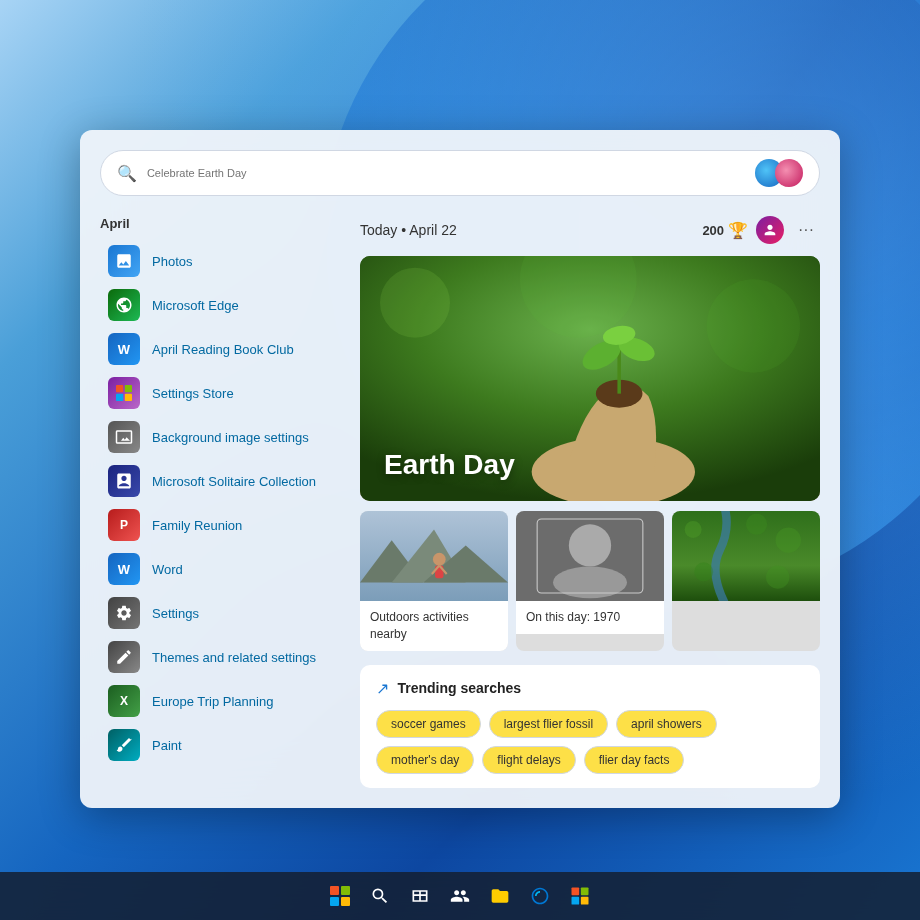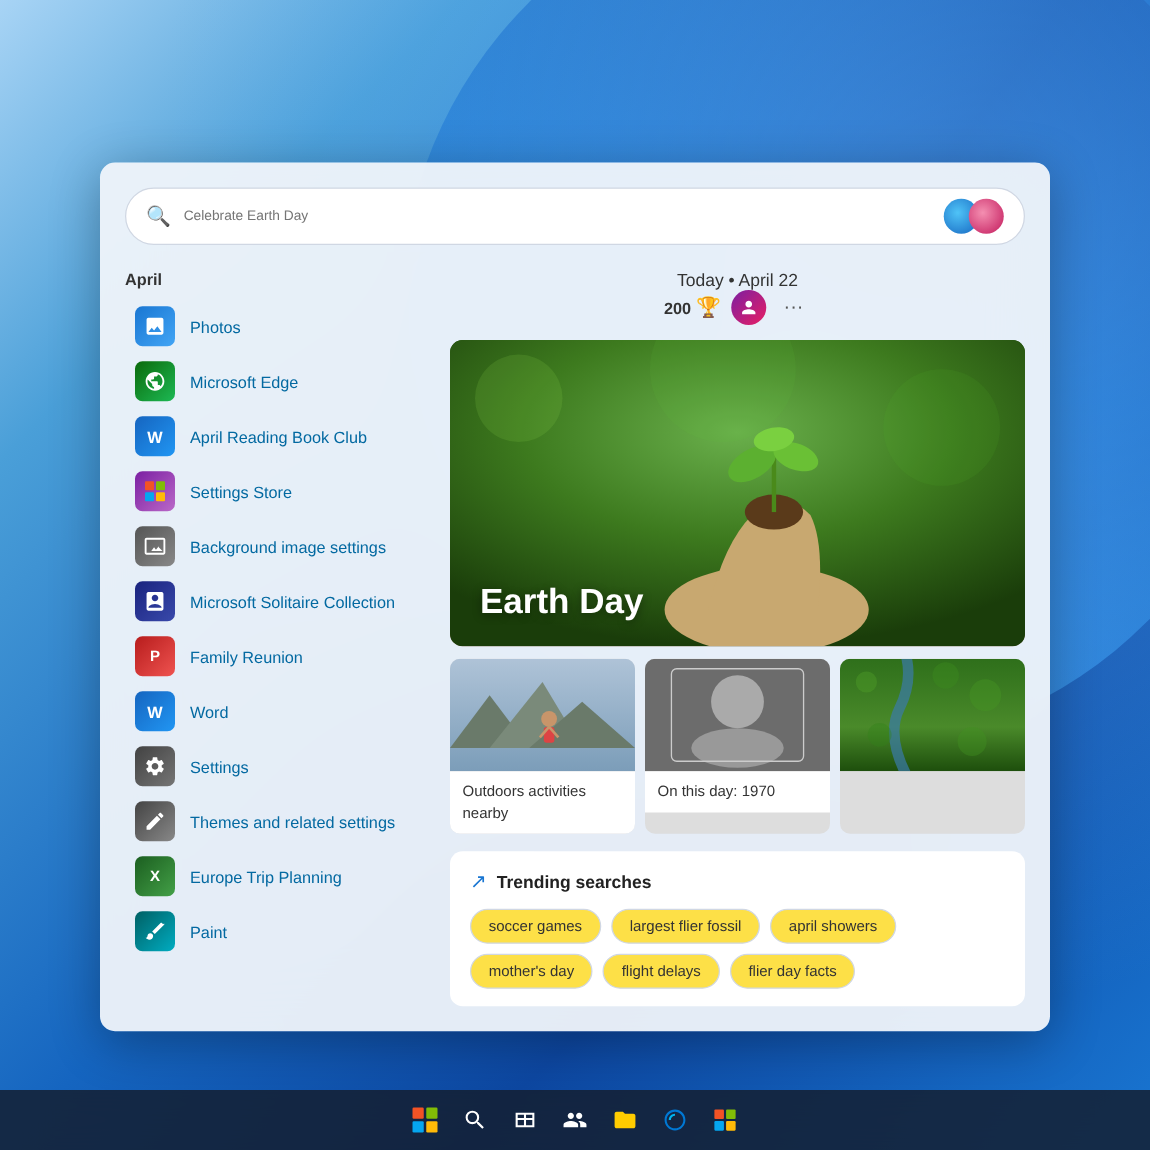--- a/index.html
+++ b/index.html
@@ -172,21 +172,20 @@
 
     
     .right-panel {
       flex: 1;
     }
     .panel-header {
       display: flex;
       align-items: center;
       justify-content: space-between;
       margin-bottom: 12px;
-      flex-direction: column;
     }
     .panel-date {
       font-size: 14px;
       font-weight: 500;
       color: #333;
     }
     .panel-actions {
       display: flex;
       align-items: center;
       gap: 8px;

